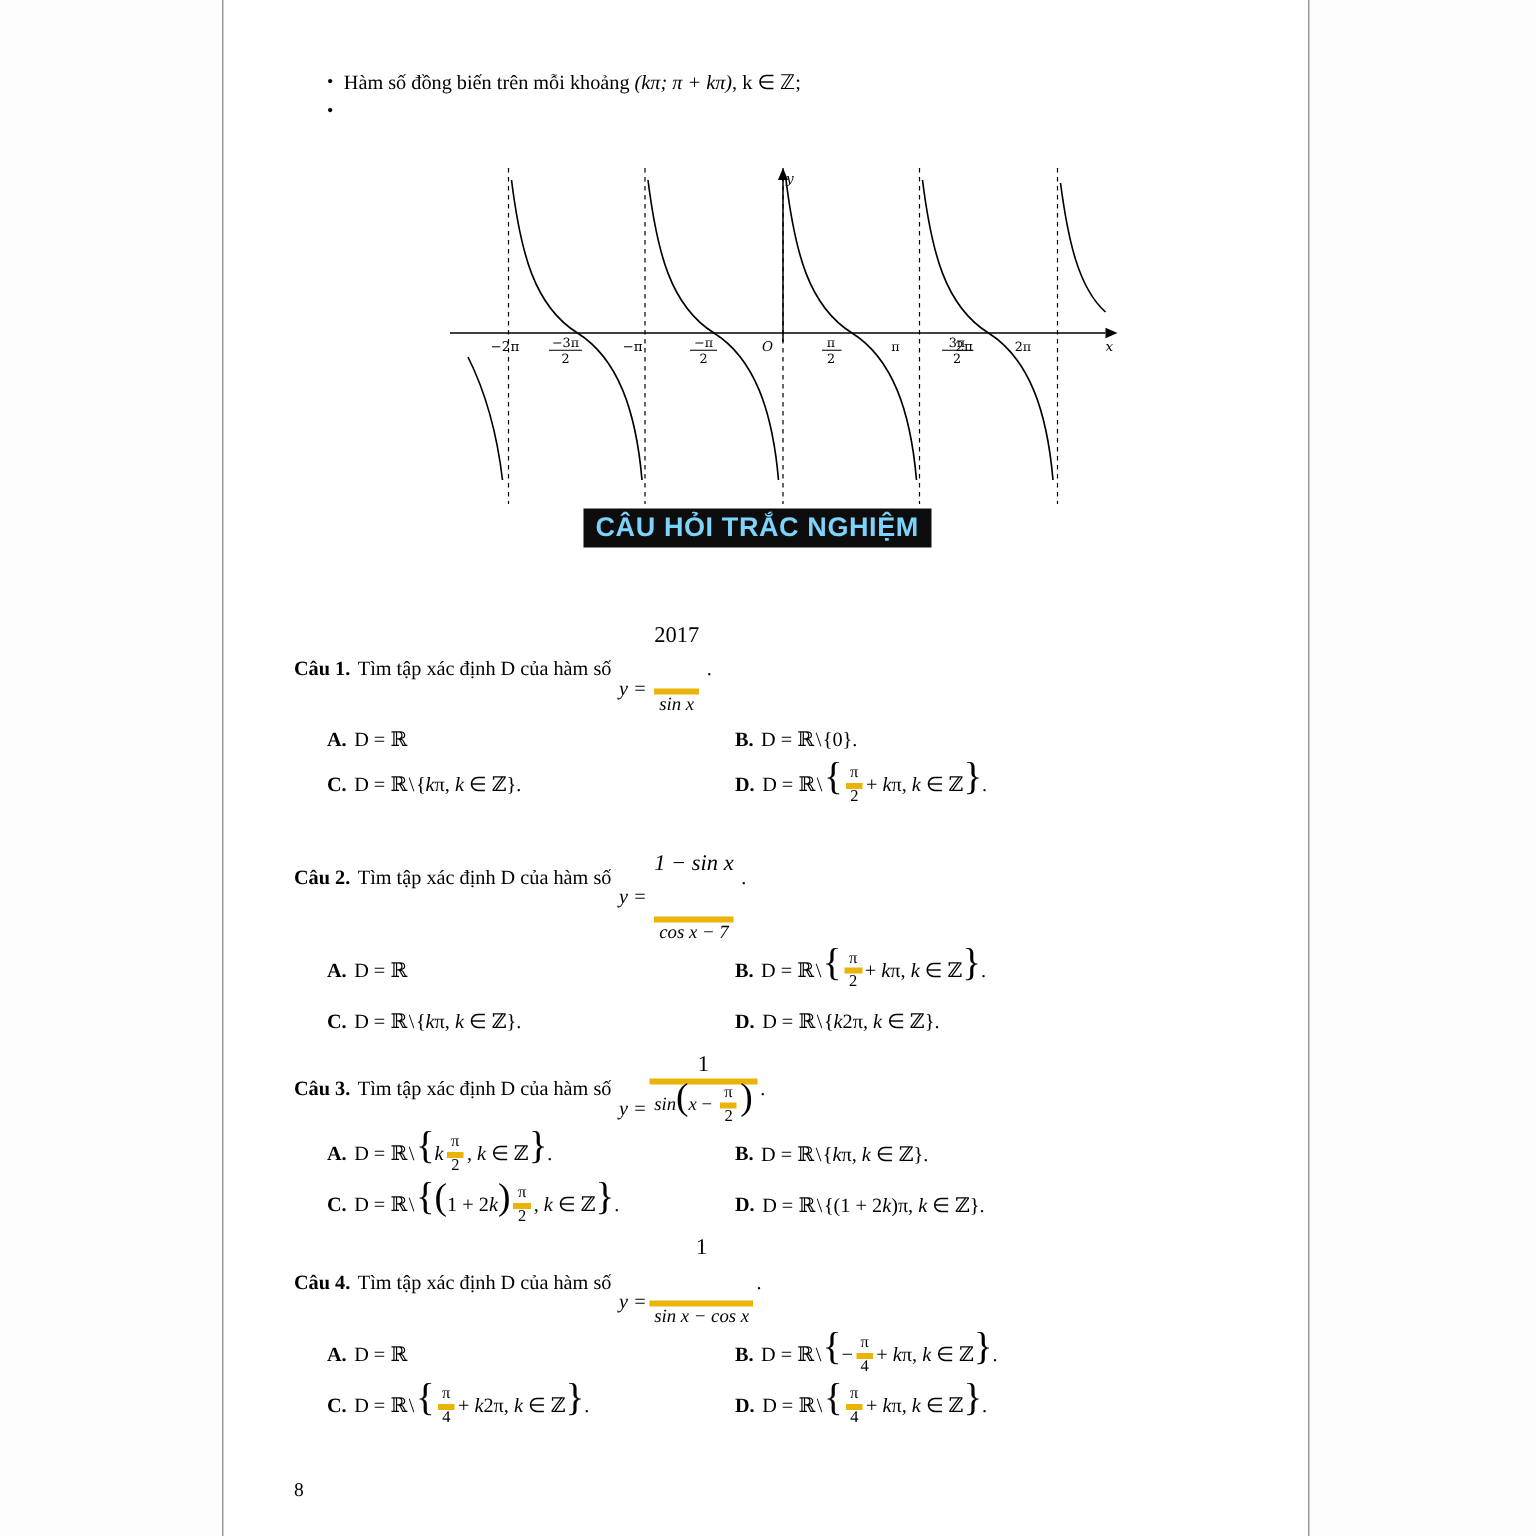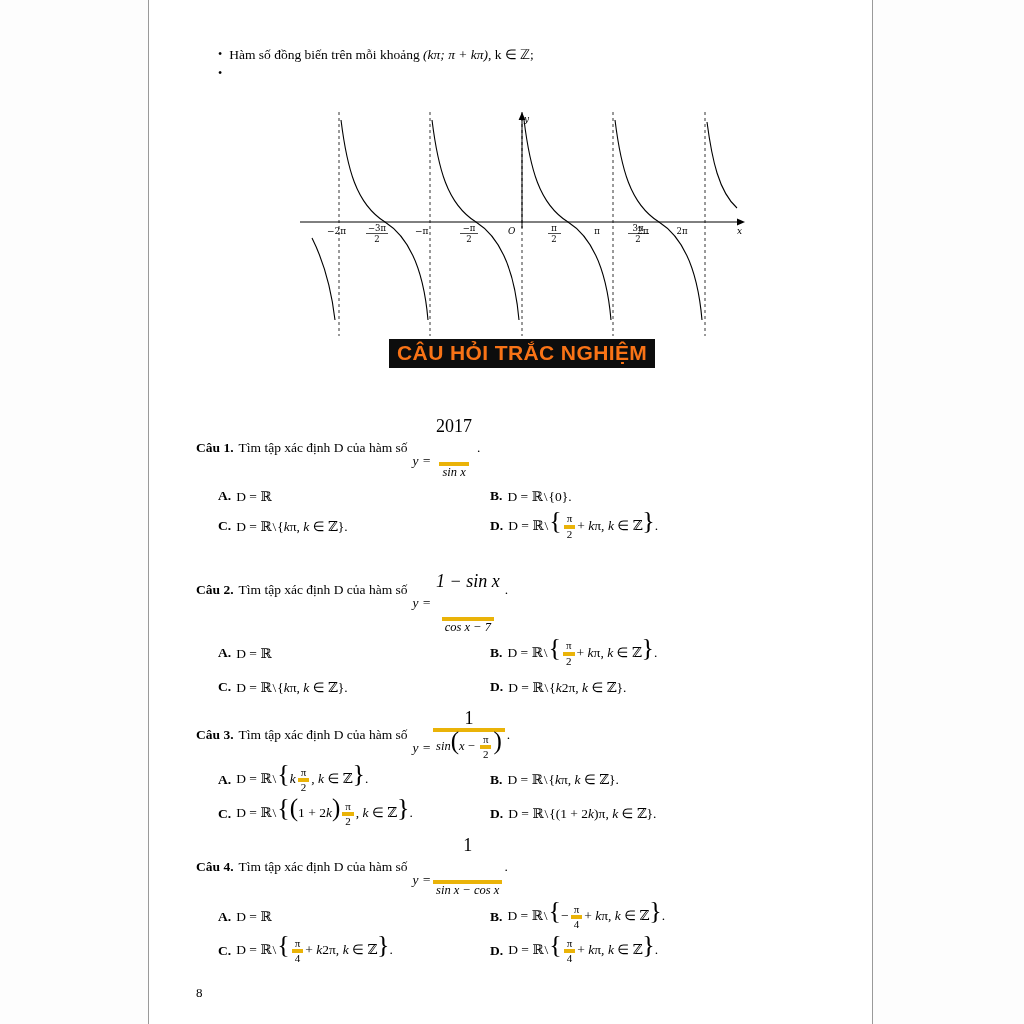--- a/index.html
+++ b/index.html
@@ -70,24 +70,24 @@
     width: 450px;
     height: 230px;
   }
 
   
   .banner {
     position: absolute;
     left: 389px;
     top: 339px;
     background: #0d0d0d;
-    color: #f97316;
+    color: #7dd3fc;
     font-family: "Liberation Sans", sans-serif;
     font-weight: bold;
-    font-size: 21px;
+    font-size: 18px;
     letter-spacing: 0.4px;
     padding: 3px 8px 4px 8px;
     line-height: 1.05;
   }
   .subheading {
     position: absolute;
     left: 196px;
     top: 382px;
     width: 560px;
     text-align: center;
@@ -135,21 +135,21 @@
 
   
   .frac {
     display: inline-flex;
     flex-direction: column;
     align-items: center;
     vertical-align: middle;
     margin: 0 2px;
     line-height: 1.05;
   }
-  .frac .num { padding: 0 3px; font-size: 18px; }
+  .frac .num { padding: 0 3px; font-size: 15px; }
   .frac .den { padding: 0 3px; font-size: 12.5px; border-top: 4px solid #eab308; }
   .frac.sm .num, .frac.sm .den { font-size: 11px; }
   .bigbrace {
     font-size: 26px;
     line-height: 0.8;
     font-weight: 300;
     transform: translateY(-1px);
     display: inline-block;
   }
   .paren-big {

